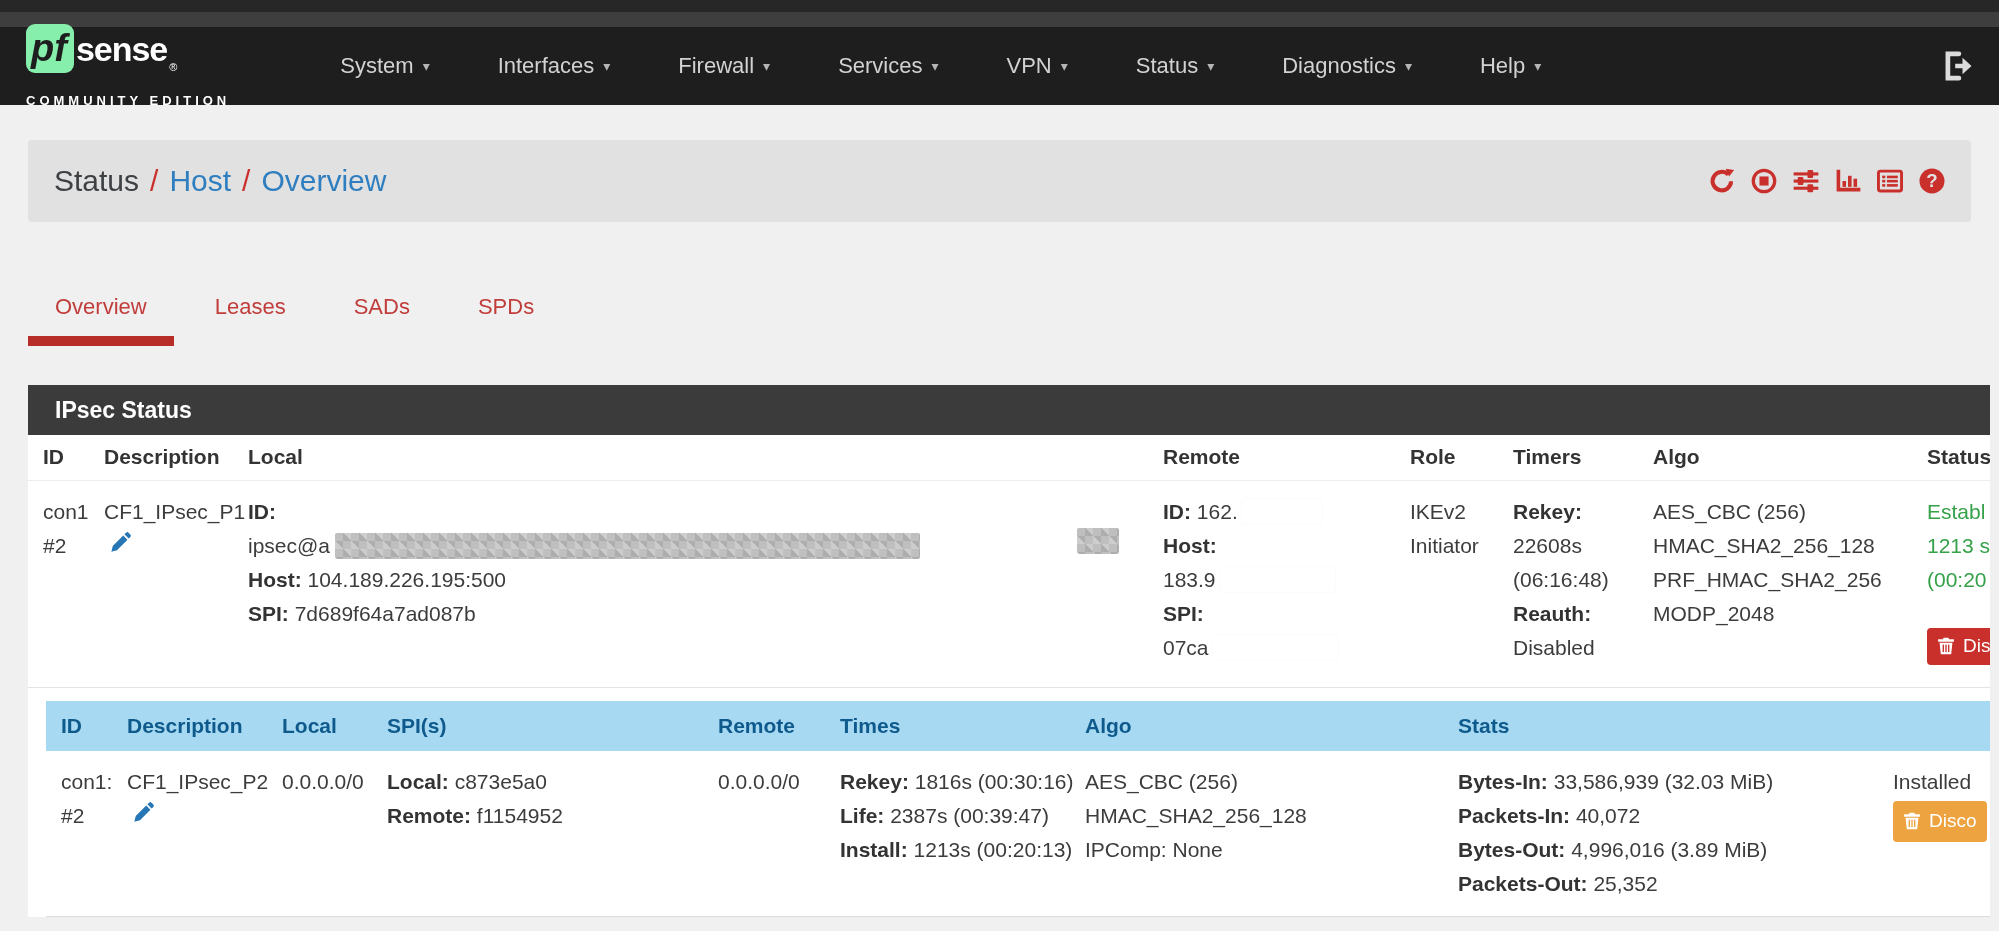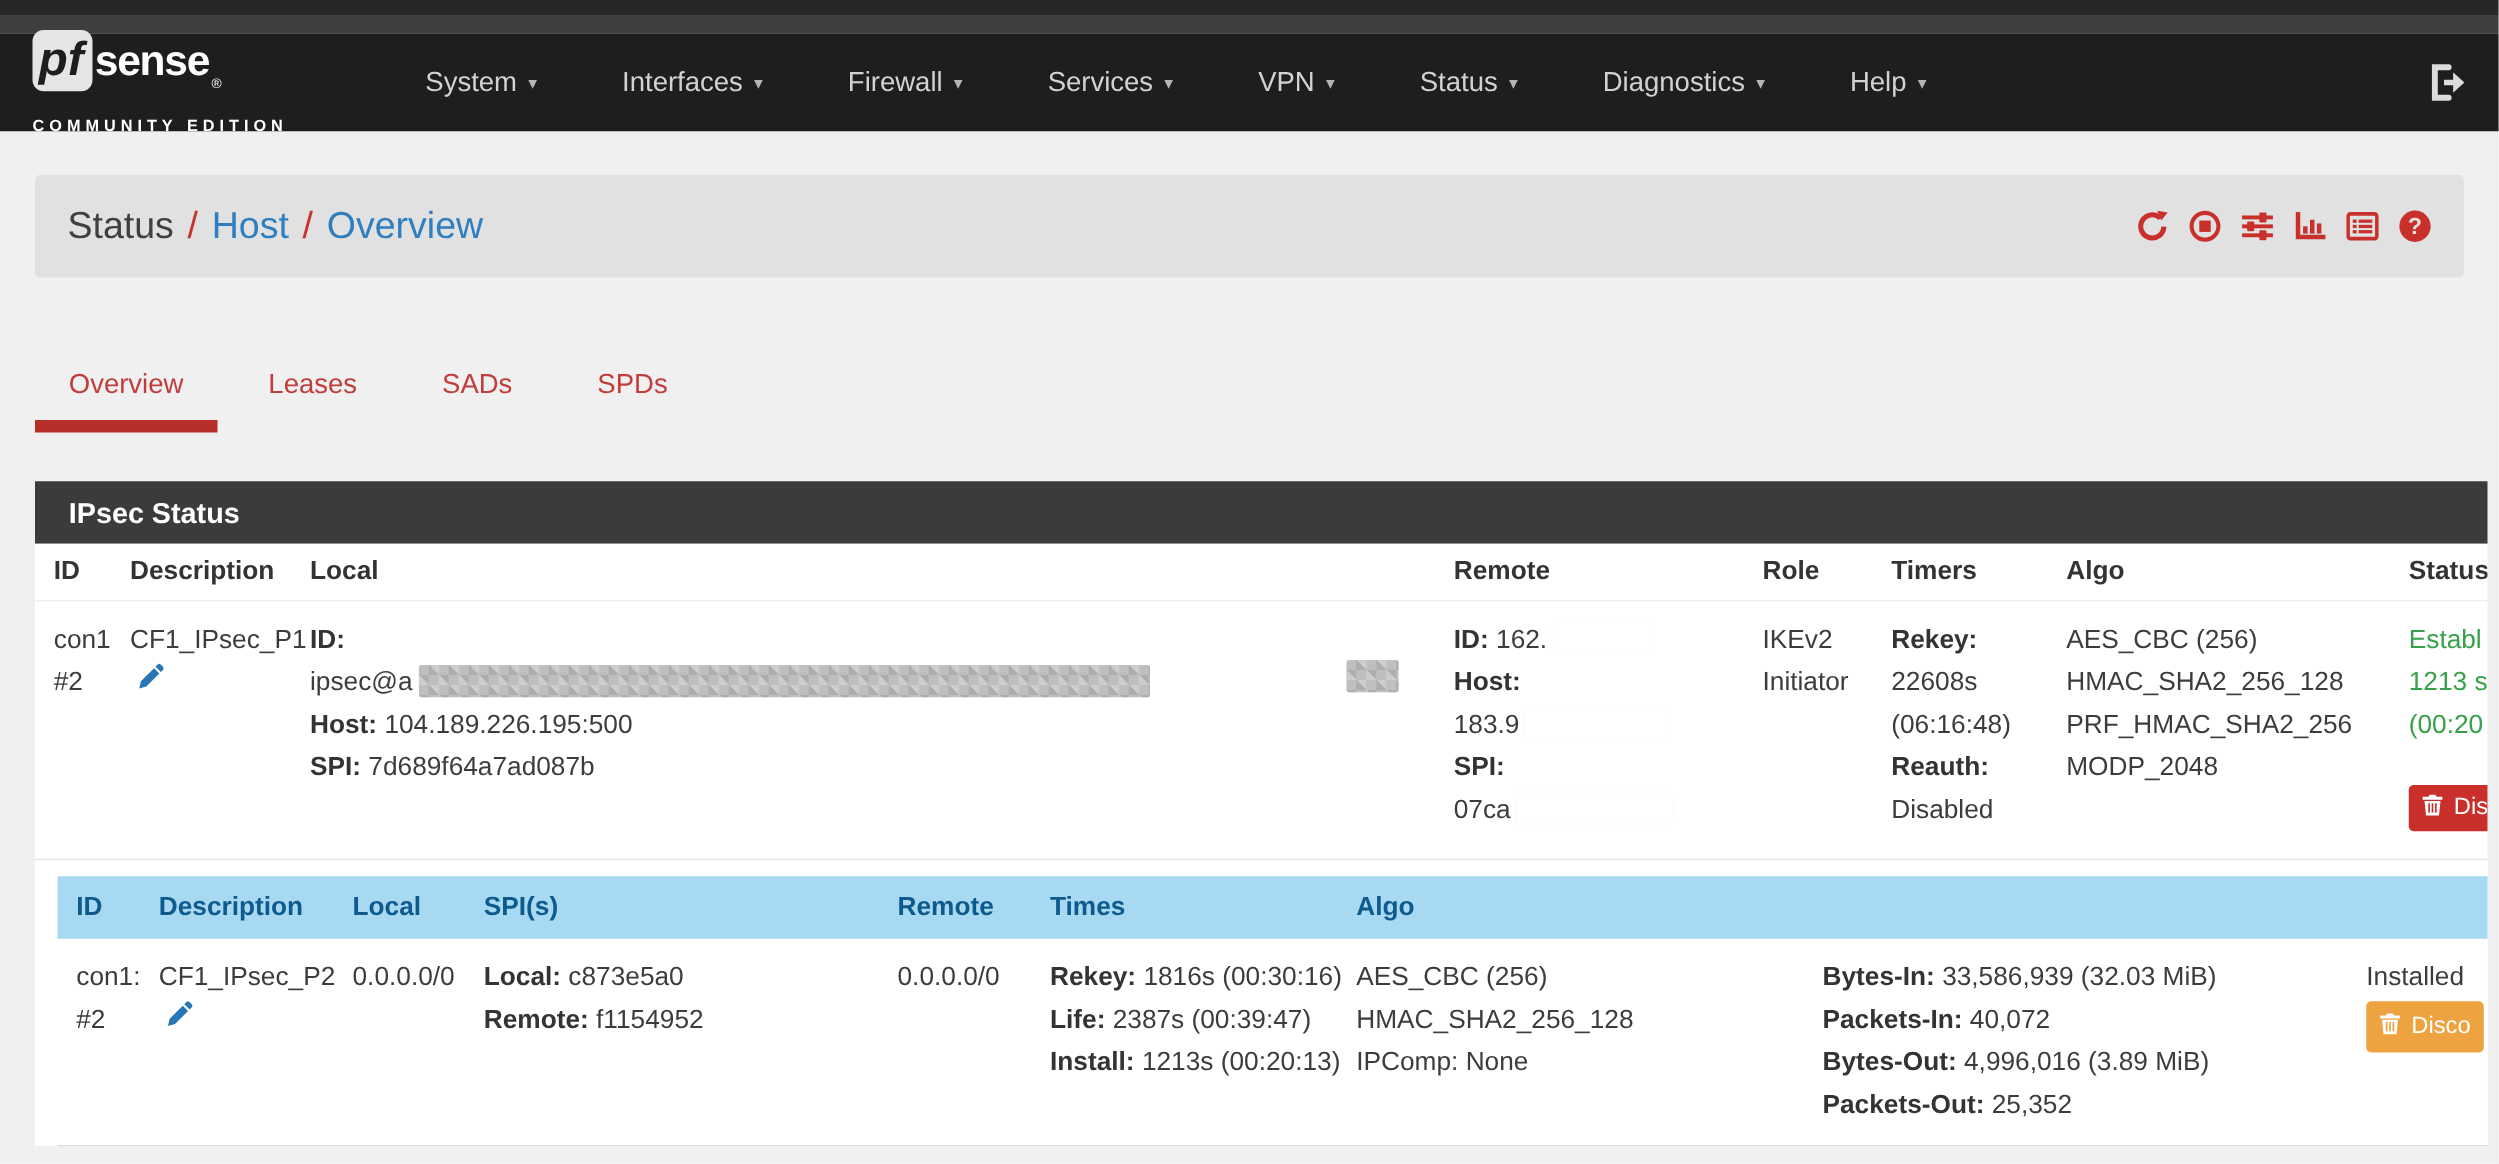--- a/index.html
+++ b/index.html
@@ -8,21 +8,21 @@
     background:#f0f0f0;
     font-family:"Liberation Sans",sans-serif;
     color:#3c3c3c;
   }
   
   .topstrip{height:12px;background:#272727;}
   .topband{height:15px;background:#3e3e3e;}
   .navbar{height:78px;background:#1e1e1e;display:flex;align-items:center;padding:0 26px;box-sizing:border-box;}
   .brand{display:flex;flex-direction:column;cursor:pointer;}
   .brand-row{display:flex;align-items:center;color:#fff;}
-  .brand-pf{background:#e5e5e5;color:#1e1e1e;font-weight:bold;font-style:italic;font-size:38px;line-height:1;padding:5px 7px 6px 5px;border-radius:9px;text-align:center;}
+  .brand-pf{background:#86efac;color:#1e1e1e;font-weight:bold;font-style:italic;font-size:38px;line-height:1;padding:5px 7px 6px 5px;border-radius:9px;text-align:center;}
   .brand-sense{font-size:34px;font-weight:bold;letter-spacing:-1px;line-height:1;margin-left:2px;}
   .brand-reg{font-size:11px;align-self:flex-end;margin-left:2px;}
   .brand-edition{color:#fff;font-size:13px;font-weight:bold;letter-spacing:4px;margin-top:20px;}
   .nav-menu{display:flex;list-style:none;margin:0 0 0 110px;padding:0;gap:68px;font-size:22px;color:#d2d2d2;align-items:center;}
   .nav-item{display:flex;align-items:center;gap:9px;cursor:pointer;white-space:nowrap;}
   .nav-caret{font-size:14px;color:#b5b5b5;}
   .nav-logout{margin-left:auto;color:#dcdcdc;cursor:pointer;display:flex;align-items:center;}
   .nav-logout svg{width:30px;height:30px;}
   
   .content-clip{width:1990px;overflow:hidden;padding-left:28px;box-sizing:border-box;}
@@ -55,21 +55,21 @@
   .chead{background:#a7daf2;height:50px;}
   .chead .cell{padding:8px 15px;font-weight:bold;color:#0f5a8c;}
   .cdata{min-height:165px;border-bottom:1px solid #dcdcdc;}
   .cc1{width:66px}.cc2{width:155px}.cc3{width:105px}.cc4{width:331px}.cc5{width:122px}
   .cc6{width:245px}.cc7{width:373px}.cc8{width:435px}.cc9{width:230px}
   b{color:#333;}
   
   .pencil{width:22px;height:22px;cursor:pointer;margin-left:6px;}
   
   .status-green div{color:#36a149;}
-  .btn{display:inline-flex;align-items:flex-start;gap:8px;color:#fff;font-size:19px;border:none;border-radius:4px;cursor:pointer;padding:7px 10px;line-height:1.2;white-space:nowrap;font-family:"Liberation Sans",sans-serif;}
+  .btn{display:inline-flex;align-items:center;gap:8px;color:#fff;font-size:19px;border:none;border-radius:4px;cursor:pointer;padding:7px 10px;line-height:1.2;white-space:nowrap;font-family:"Liberation Sans",sans-serif;}
   .btn svg{width:18px;height:18px;flex-shrink:0;}
   .btn-red{background:#c9302c;margin-top:31px;}
   .btn-red .stripes{fill:#c9302c;}
   .btn-orange{background:#eda33f;margin-top:2px;padding:9px 10px;}
   .btn-orange .stripes{fill:#eda33f;}
   
   .mosaic{display:inline-block;height:26px;vertical-align:-6px;margin-left:5px;border-radius:2px;
     background-color:#bfbfbf;
     background-image:linear-gradient(45deg,#cdcdcd 25%,transparent 25%,transparent 75%,#cdcdcd 75%),
                      linear-gradient(45deg,#aeaeae 25%,transparent 25%,transparent 75%,#aeaeae 75%);
@@ -285,20 +285,21 @@
 
       <div class="child">
         <div class="crow chead">
           <div class="cell cc1">ID</div>
           <div class="cell cc2">Description</div>
           <div class="cell cc3">Local</div>
           <div class="cell cc4">SPI(s)</div>
           <div class="cell cc5">Remote</div>
           <div class="cell cc6">Times</div>
           <div class="cell cc7">Algo</div>
+          <div class="cell cc8">Stats</div>
           <div class="cell cc9"></div>
         </div>
 
         <div class="crow cdata">
           <div class="cell cc1">
             <div>con1:</div>
             <div>#2</div>
           </div>
           <div class="cell cc2">
             <div>CF1_IPsec_P2</div>

